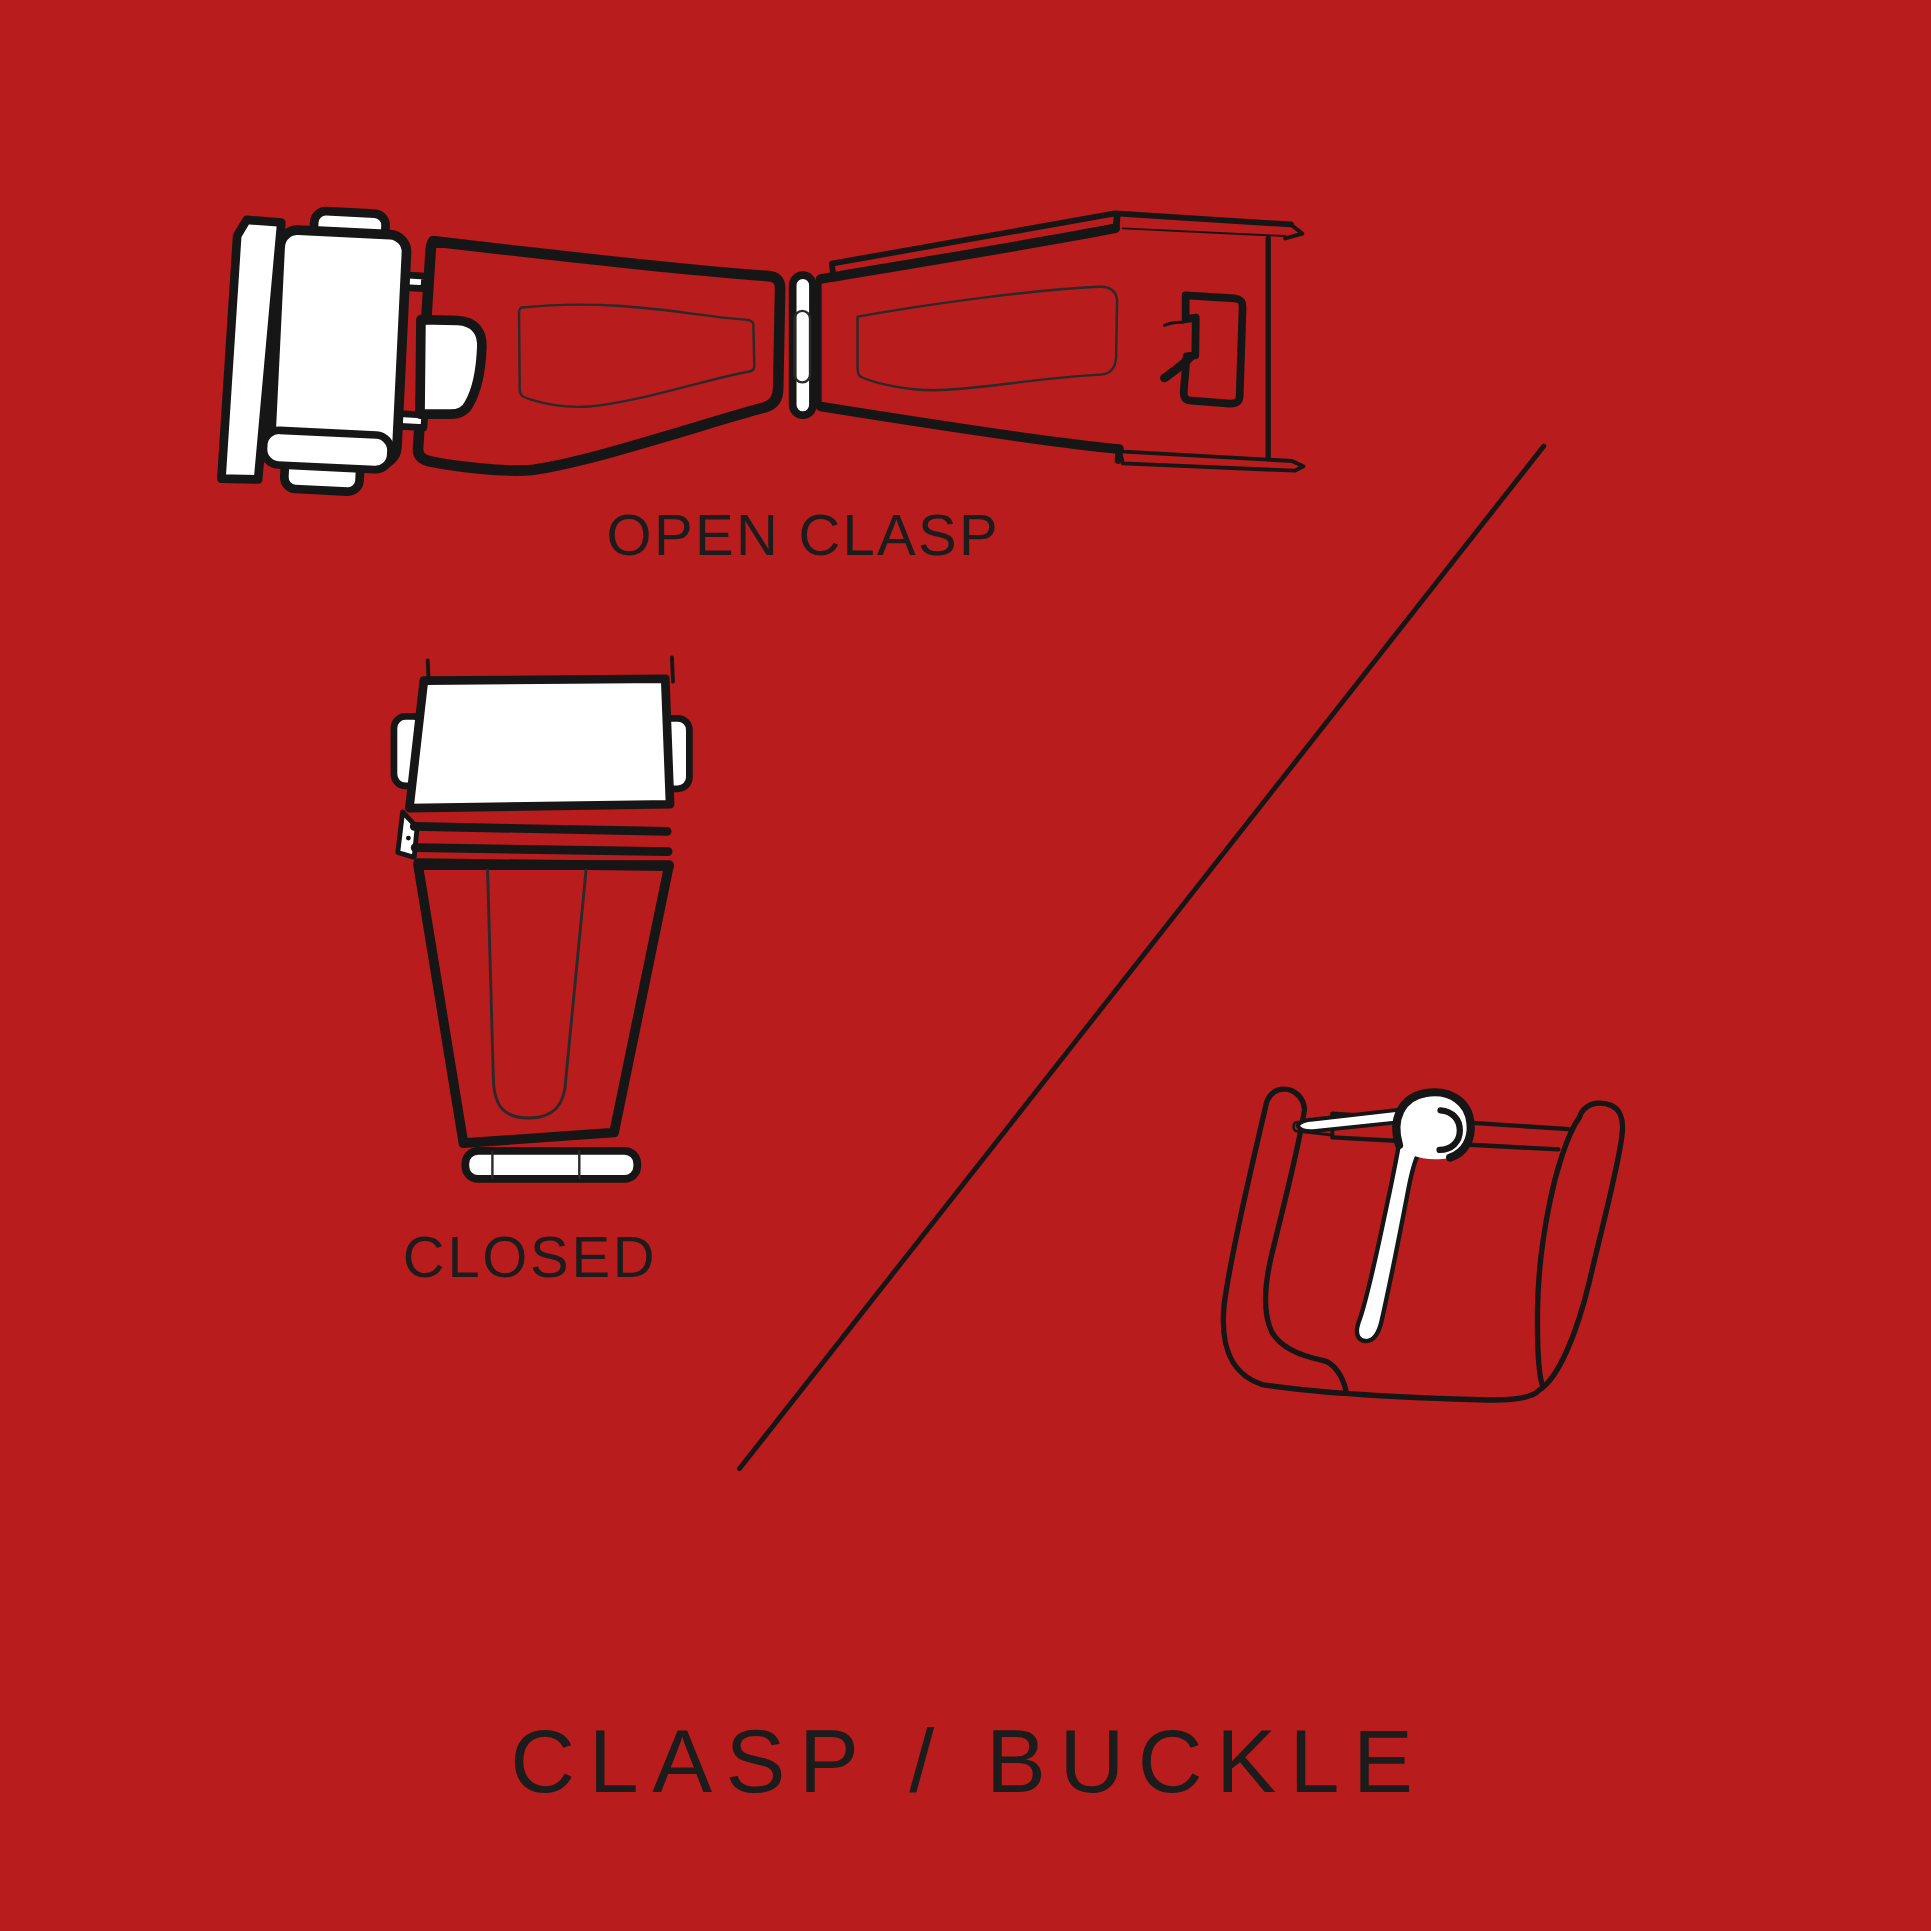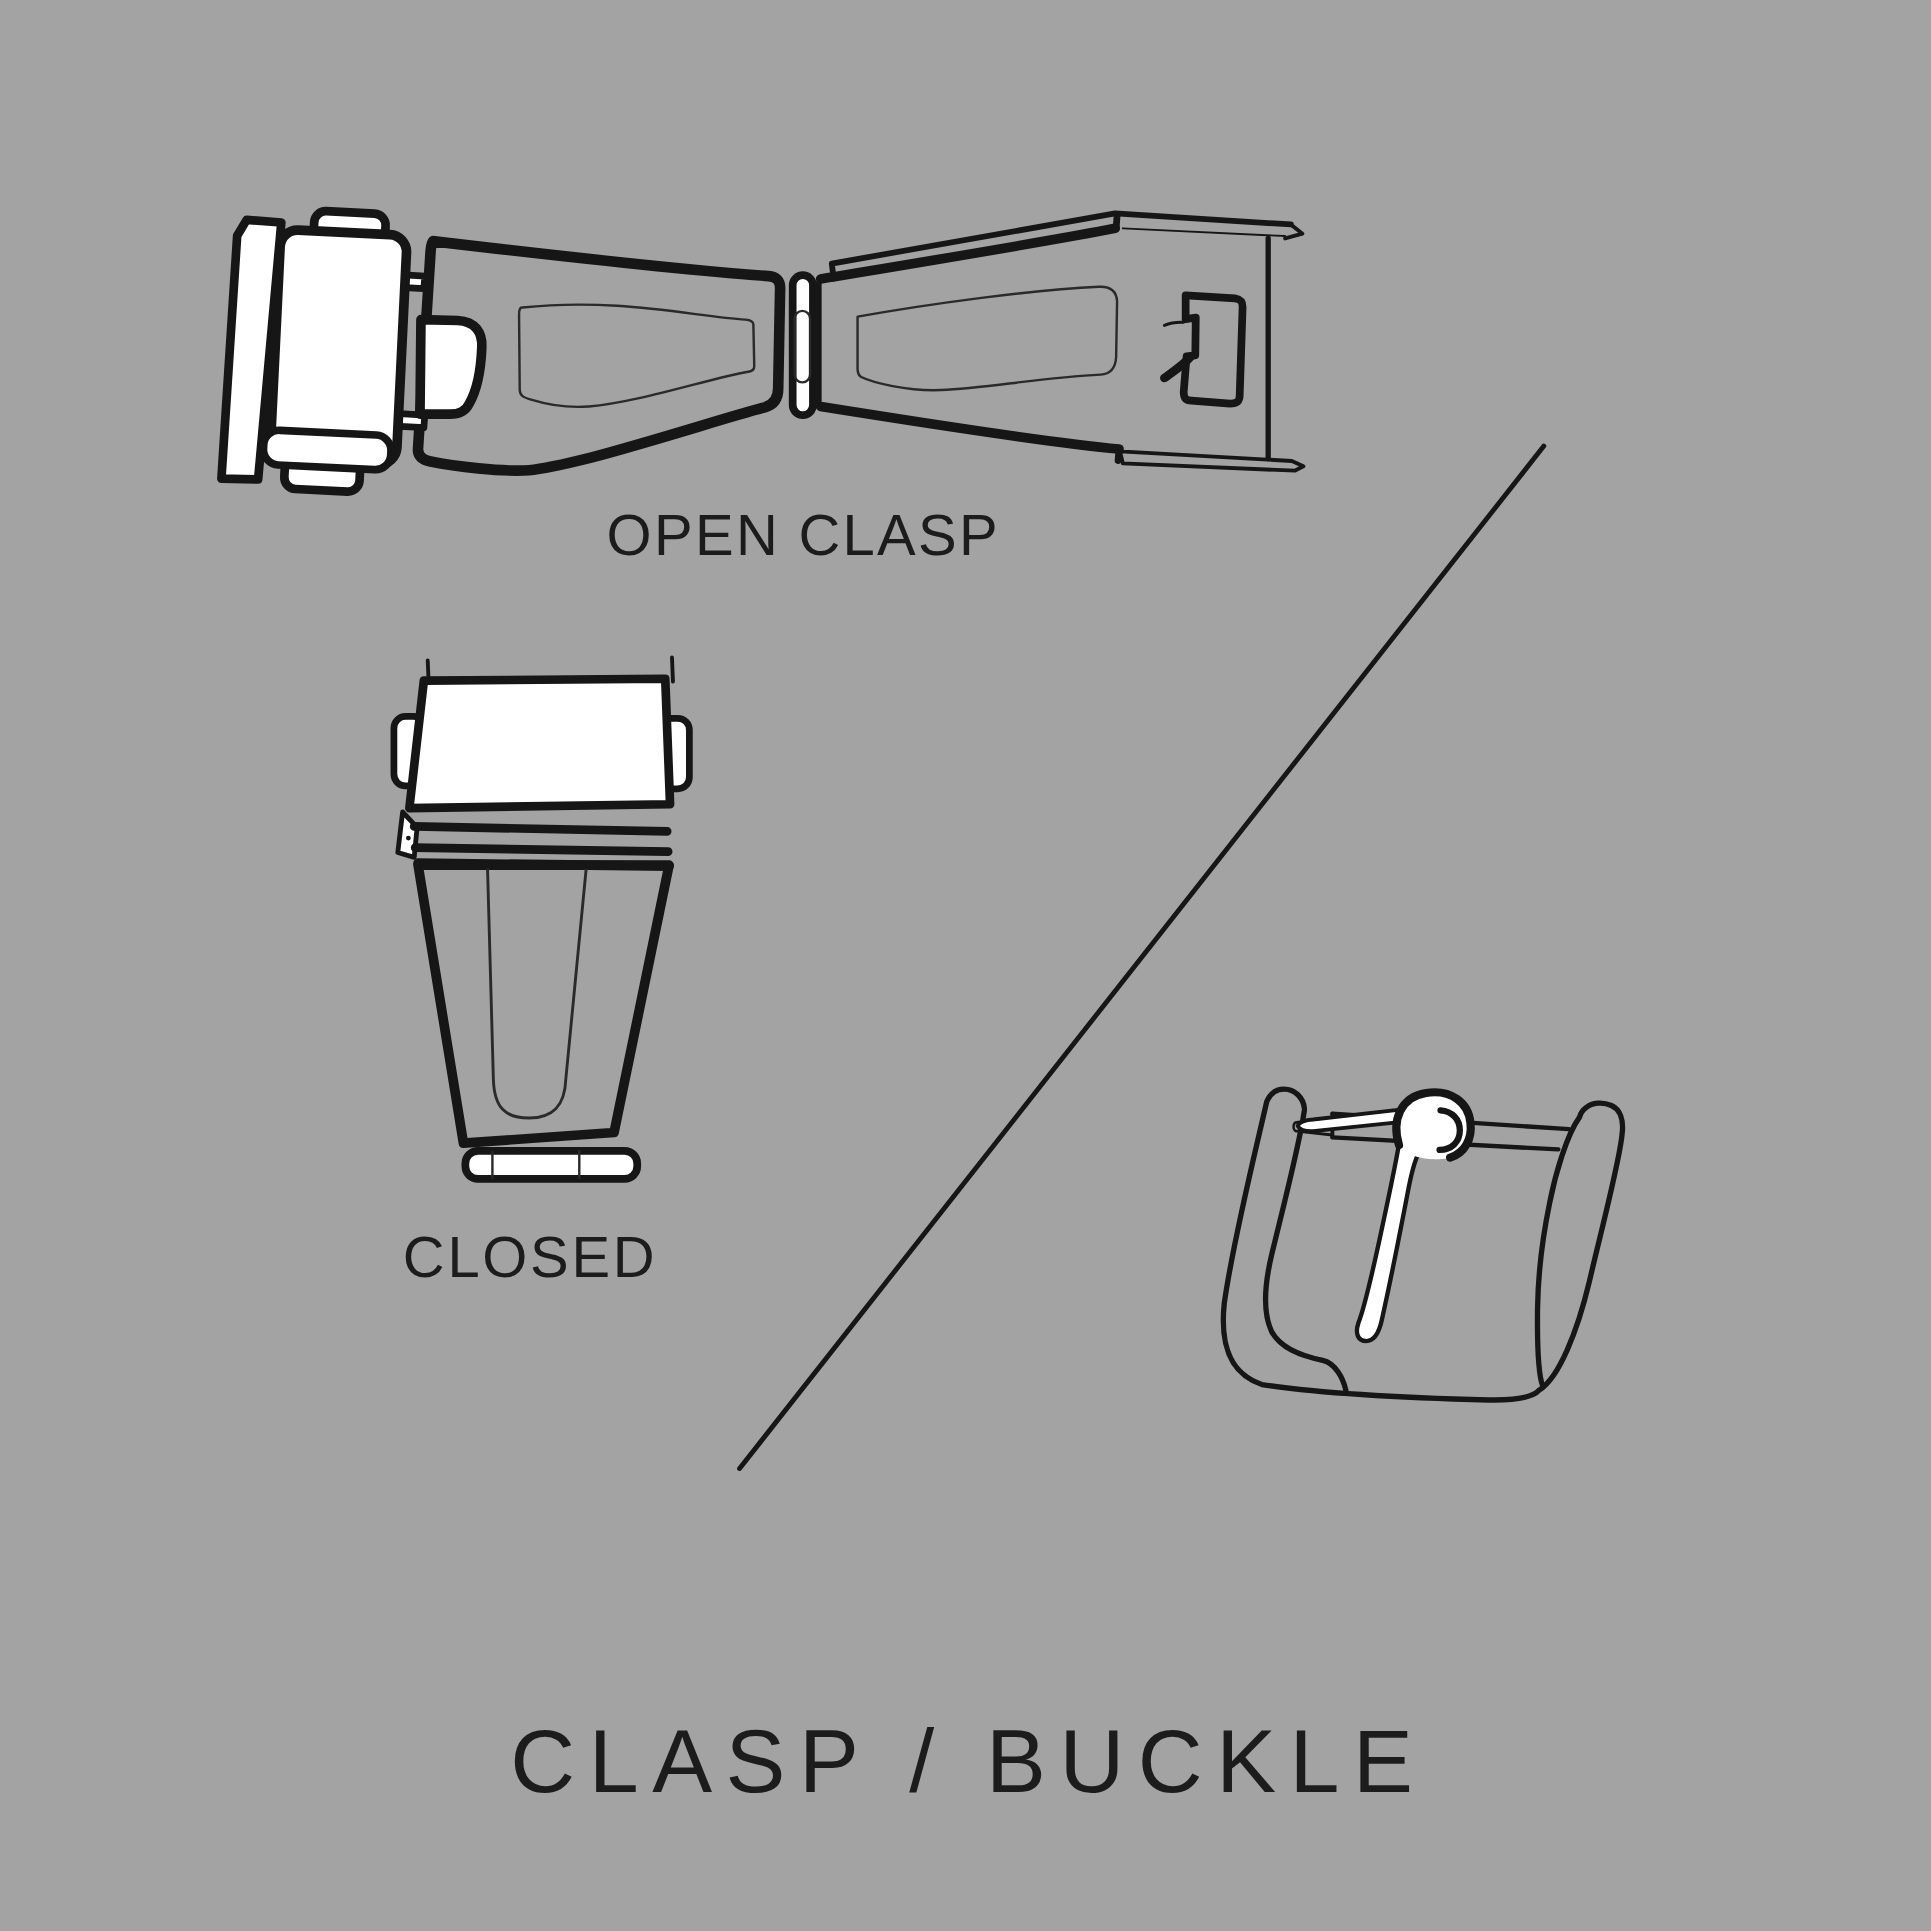--- a/index.html
+++ b/index.html
@@ -1,16 +1,16 @@
 <!DOCTYPE html>
 <html><head>
 <meta charset="utf-8">
 <style>
   html,body{margin:0;padding:0;background:#ffffff;}
-  #page{width:1931px;height:1931px;position:relative;background:#a3a3a3;overflow:hidden;}
+  #page{width:1931px;height:1931px;position:relative;background:#b91c1c;overflow:hidden;}
   svg{position:absolute;top:0;left:0;}
   text{font-family:"Liberation Sans", sans-serif;fill:#1c1c1c;}
 </style>
 </head>
 <body>
 <div id="page">
 <svg width="1931" height="1931" viewBox="0 0 2000 2000" fill="none" stroke-linejoin="round" stroke-linecap="round">
 
 <g stroke="#161616" fill="none">
 

